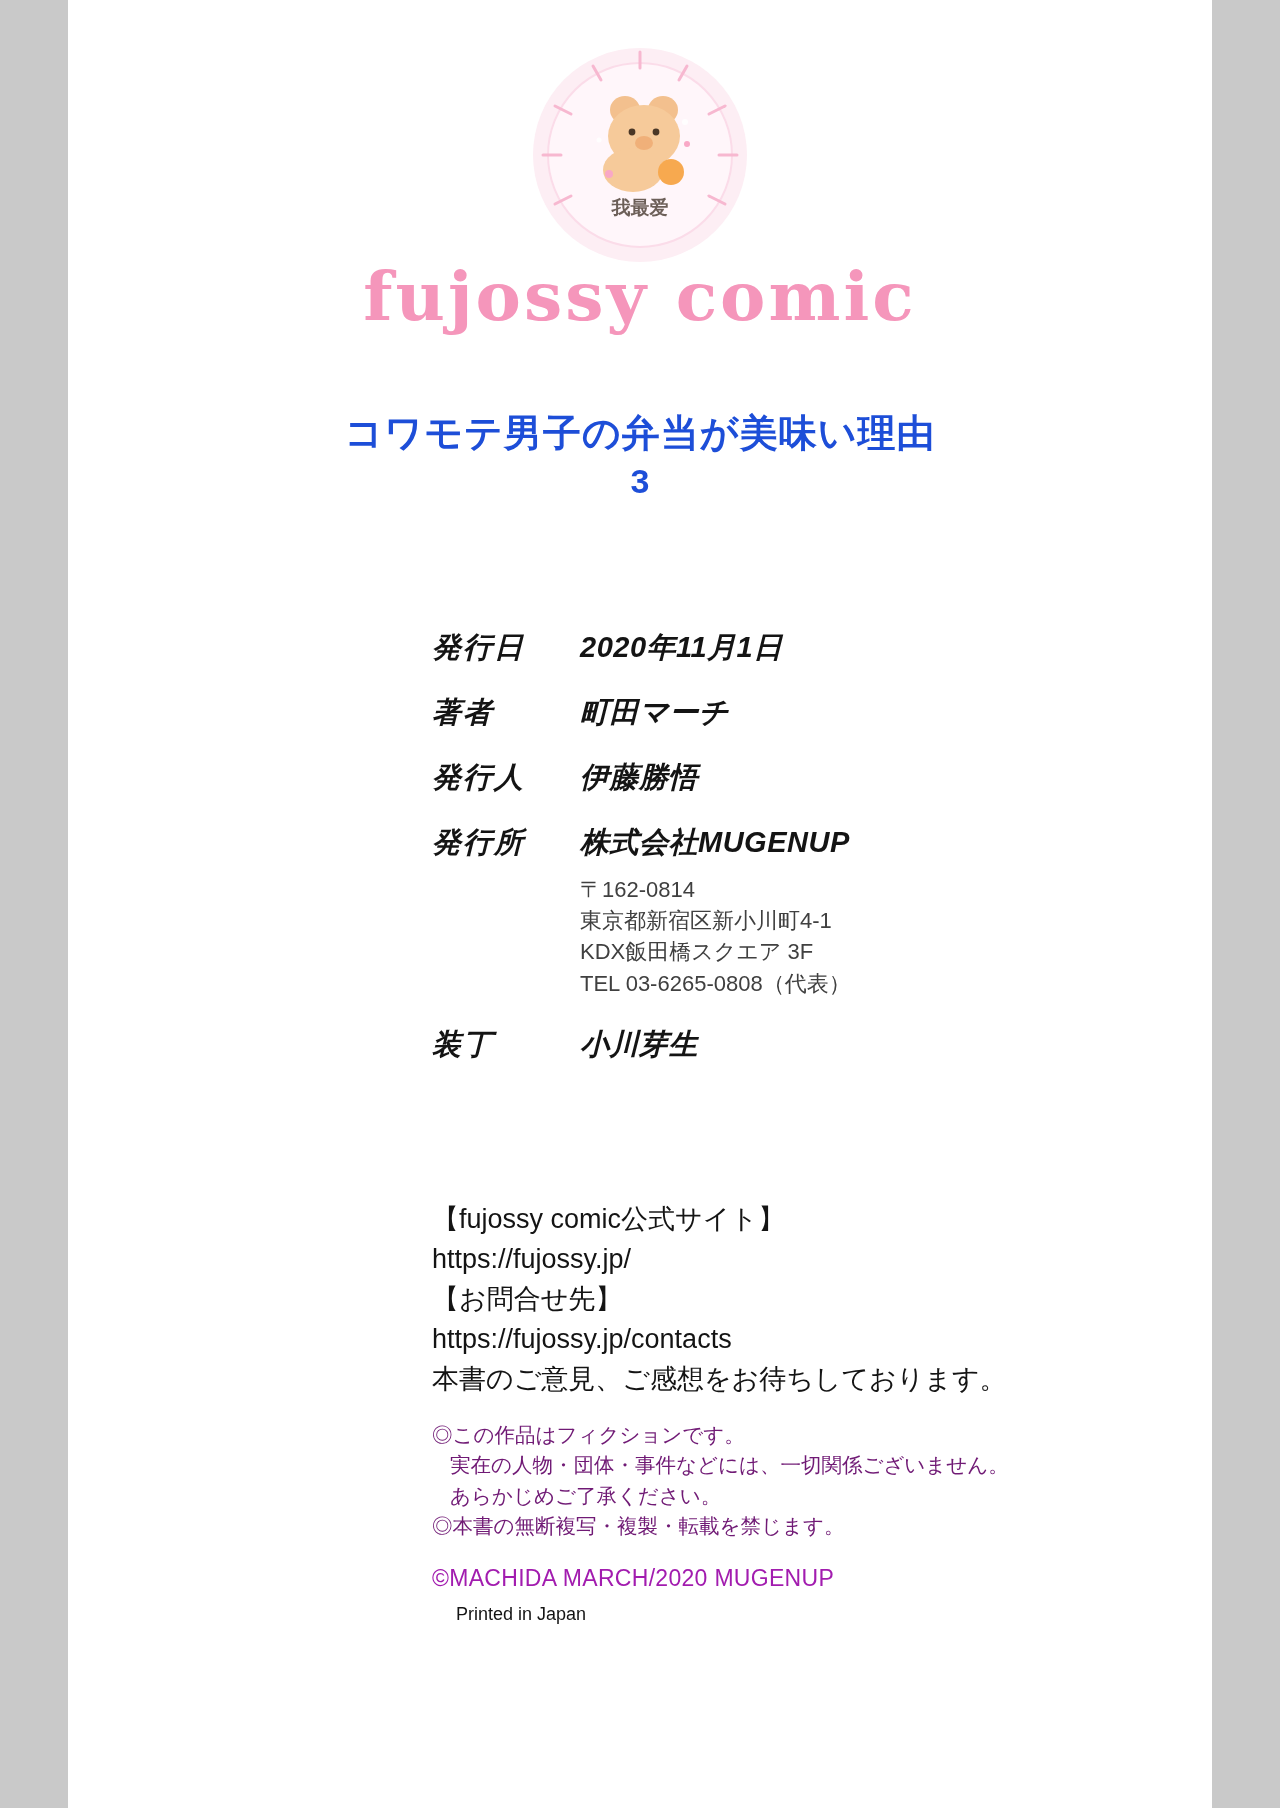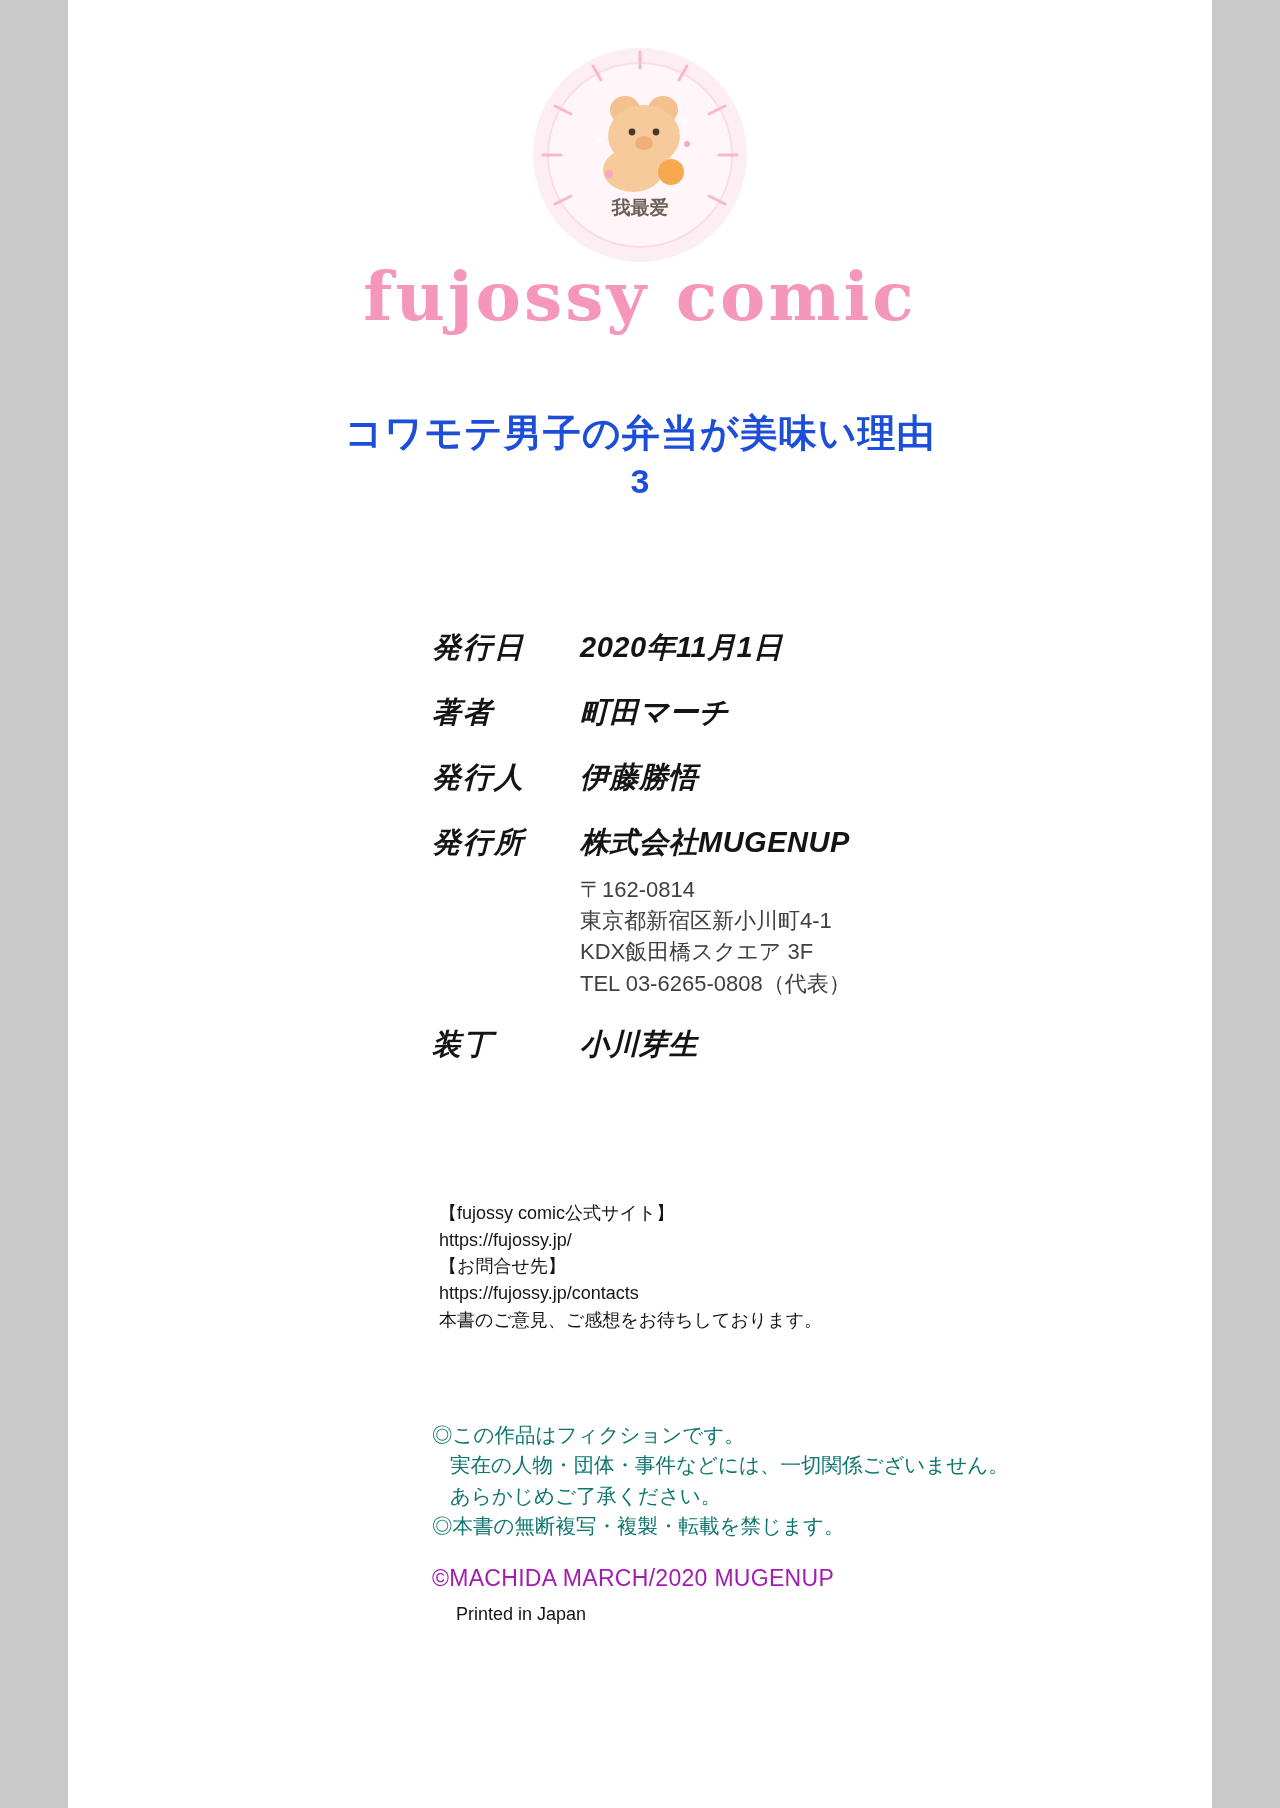--- a/index.html
+++ b/index.html
@@ -126,32 +126,31 @@
     font-size: 22px;
     line-height: 1.42;
     color: #404040;
   }
 
   
   .links {
     position: absolute;
     left: 372px;
     top: 1200px;
-    font-size: 18px;
+    font-size: 27px;
     line-height: 1.48;
     color: #141414;
-    margin-left: 7px;
   }
   .notes {
     position: absolute;
     left: 372px;
     top: 1420px;
     font-size: 20.5px;
     line-height: 1.48;
-    color: #0f766e;
+    color: #701a75;
   }
   .notes .indent {
     padding-left: 18px;
   }
   .copyright {
     position: absolute;
     left: 372px;
     top: 1565px;
     font-size: 23px;
     letter-spacing: 0.3px;

